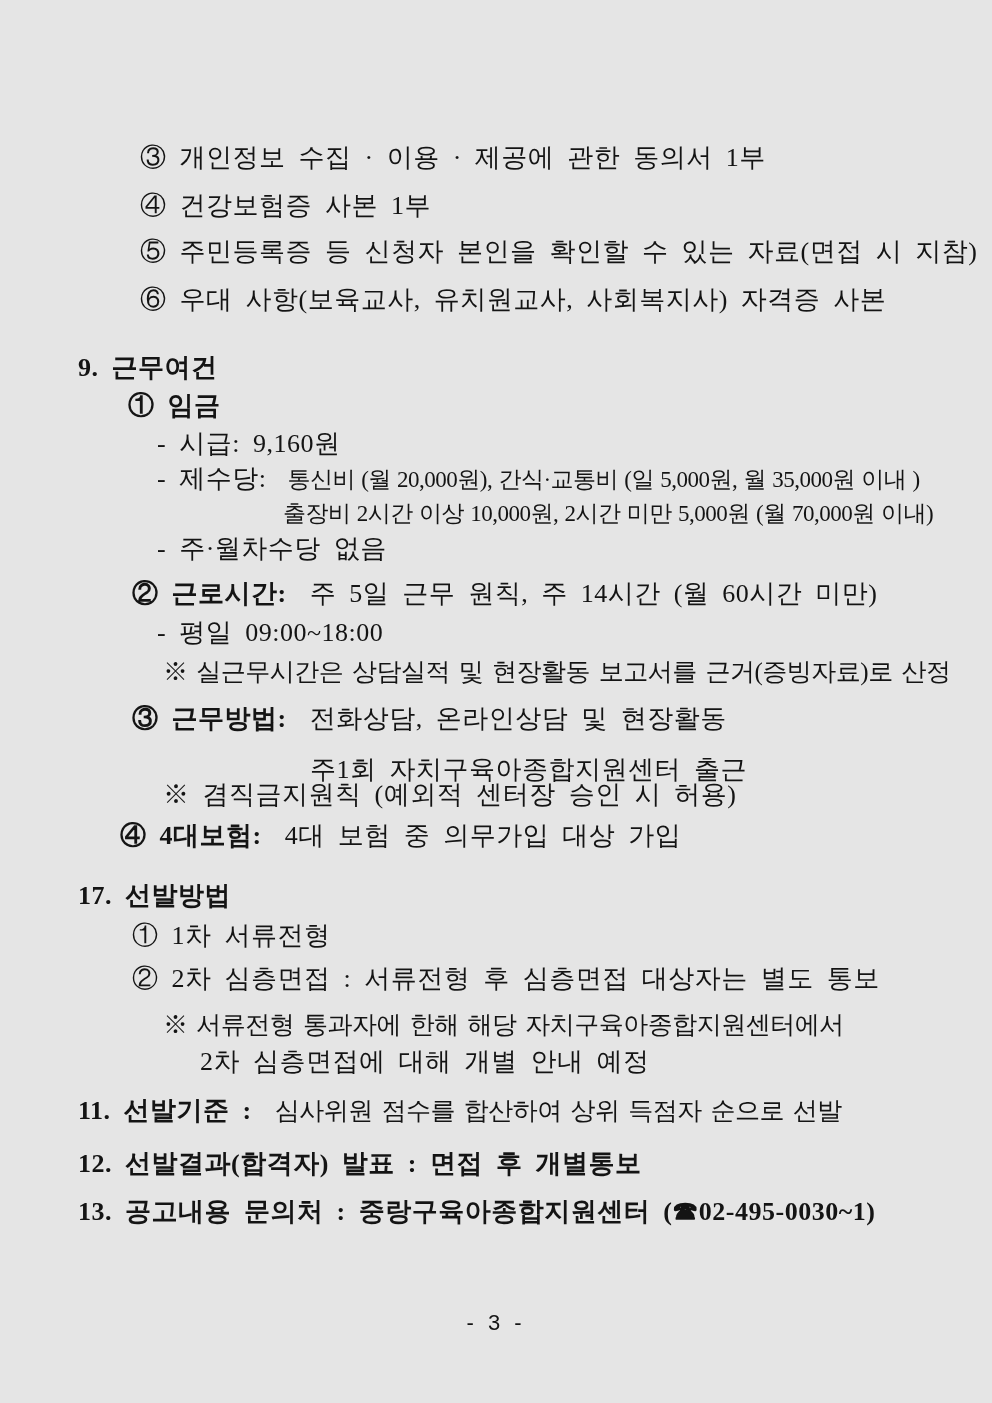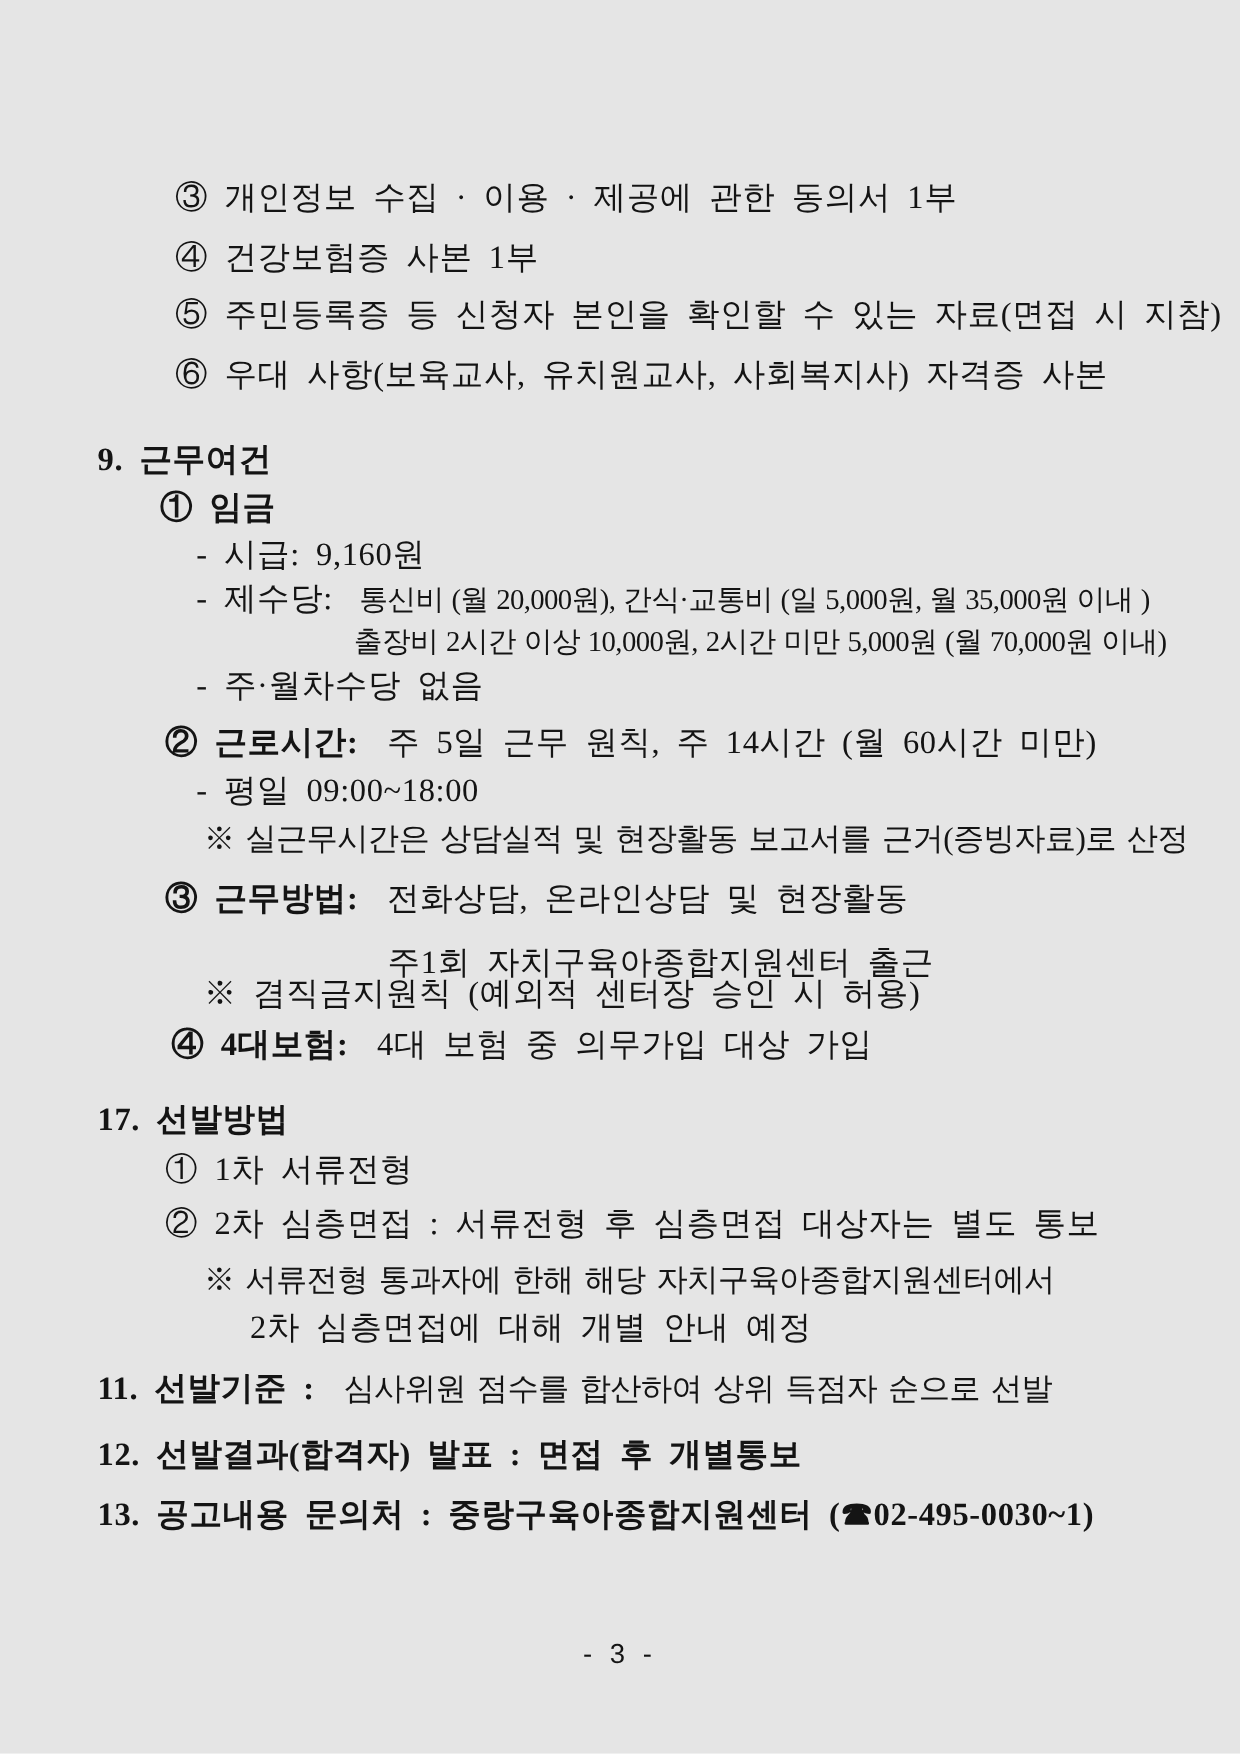--- a/index.html
+++ b/index.html
@@ -82,21 +82,21 @@
 
   <div class="ln" style="left:132px; top:703px;">
     <span class="lbl">③ 근무방법:</span>
     <span>전화상담, 온라인상담 및 현장활동</span>
   </div>
 
   <div class="ln" style="left:310px; top:742px;margin-top:12px;">주1회 자치구육아종합지원센터 출근</div>
 
   <div class="ln" style="left:163px; top:779px;">※ 겸직금지원칙 (예외적 센터장 승인 시 허용)</div>
 
-  <div class="ln" style="left:137px; top:820px;">
+  <div class="ln" style="left:120px; top:820px;">
     <span class="lbl">④ 4대보험:</span>
     <span>4대 보험 중 의무가입 대상 가입</span>
   </div>
 
   <div class="ln bold" style="left:78px; top:880px;">17. 선발방법</div>
 
   <div class="ln" style="left:132px; top:920px;">① 1차 서류전형</div>
 
   <div class="ln" style="left:132px; top:963px;">② 2차 심층면접 : 서류전형 후 심층면접 대상자는 별도 통보</div>
 

